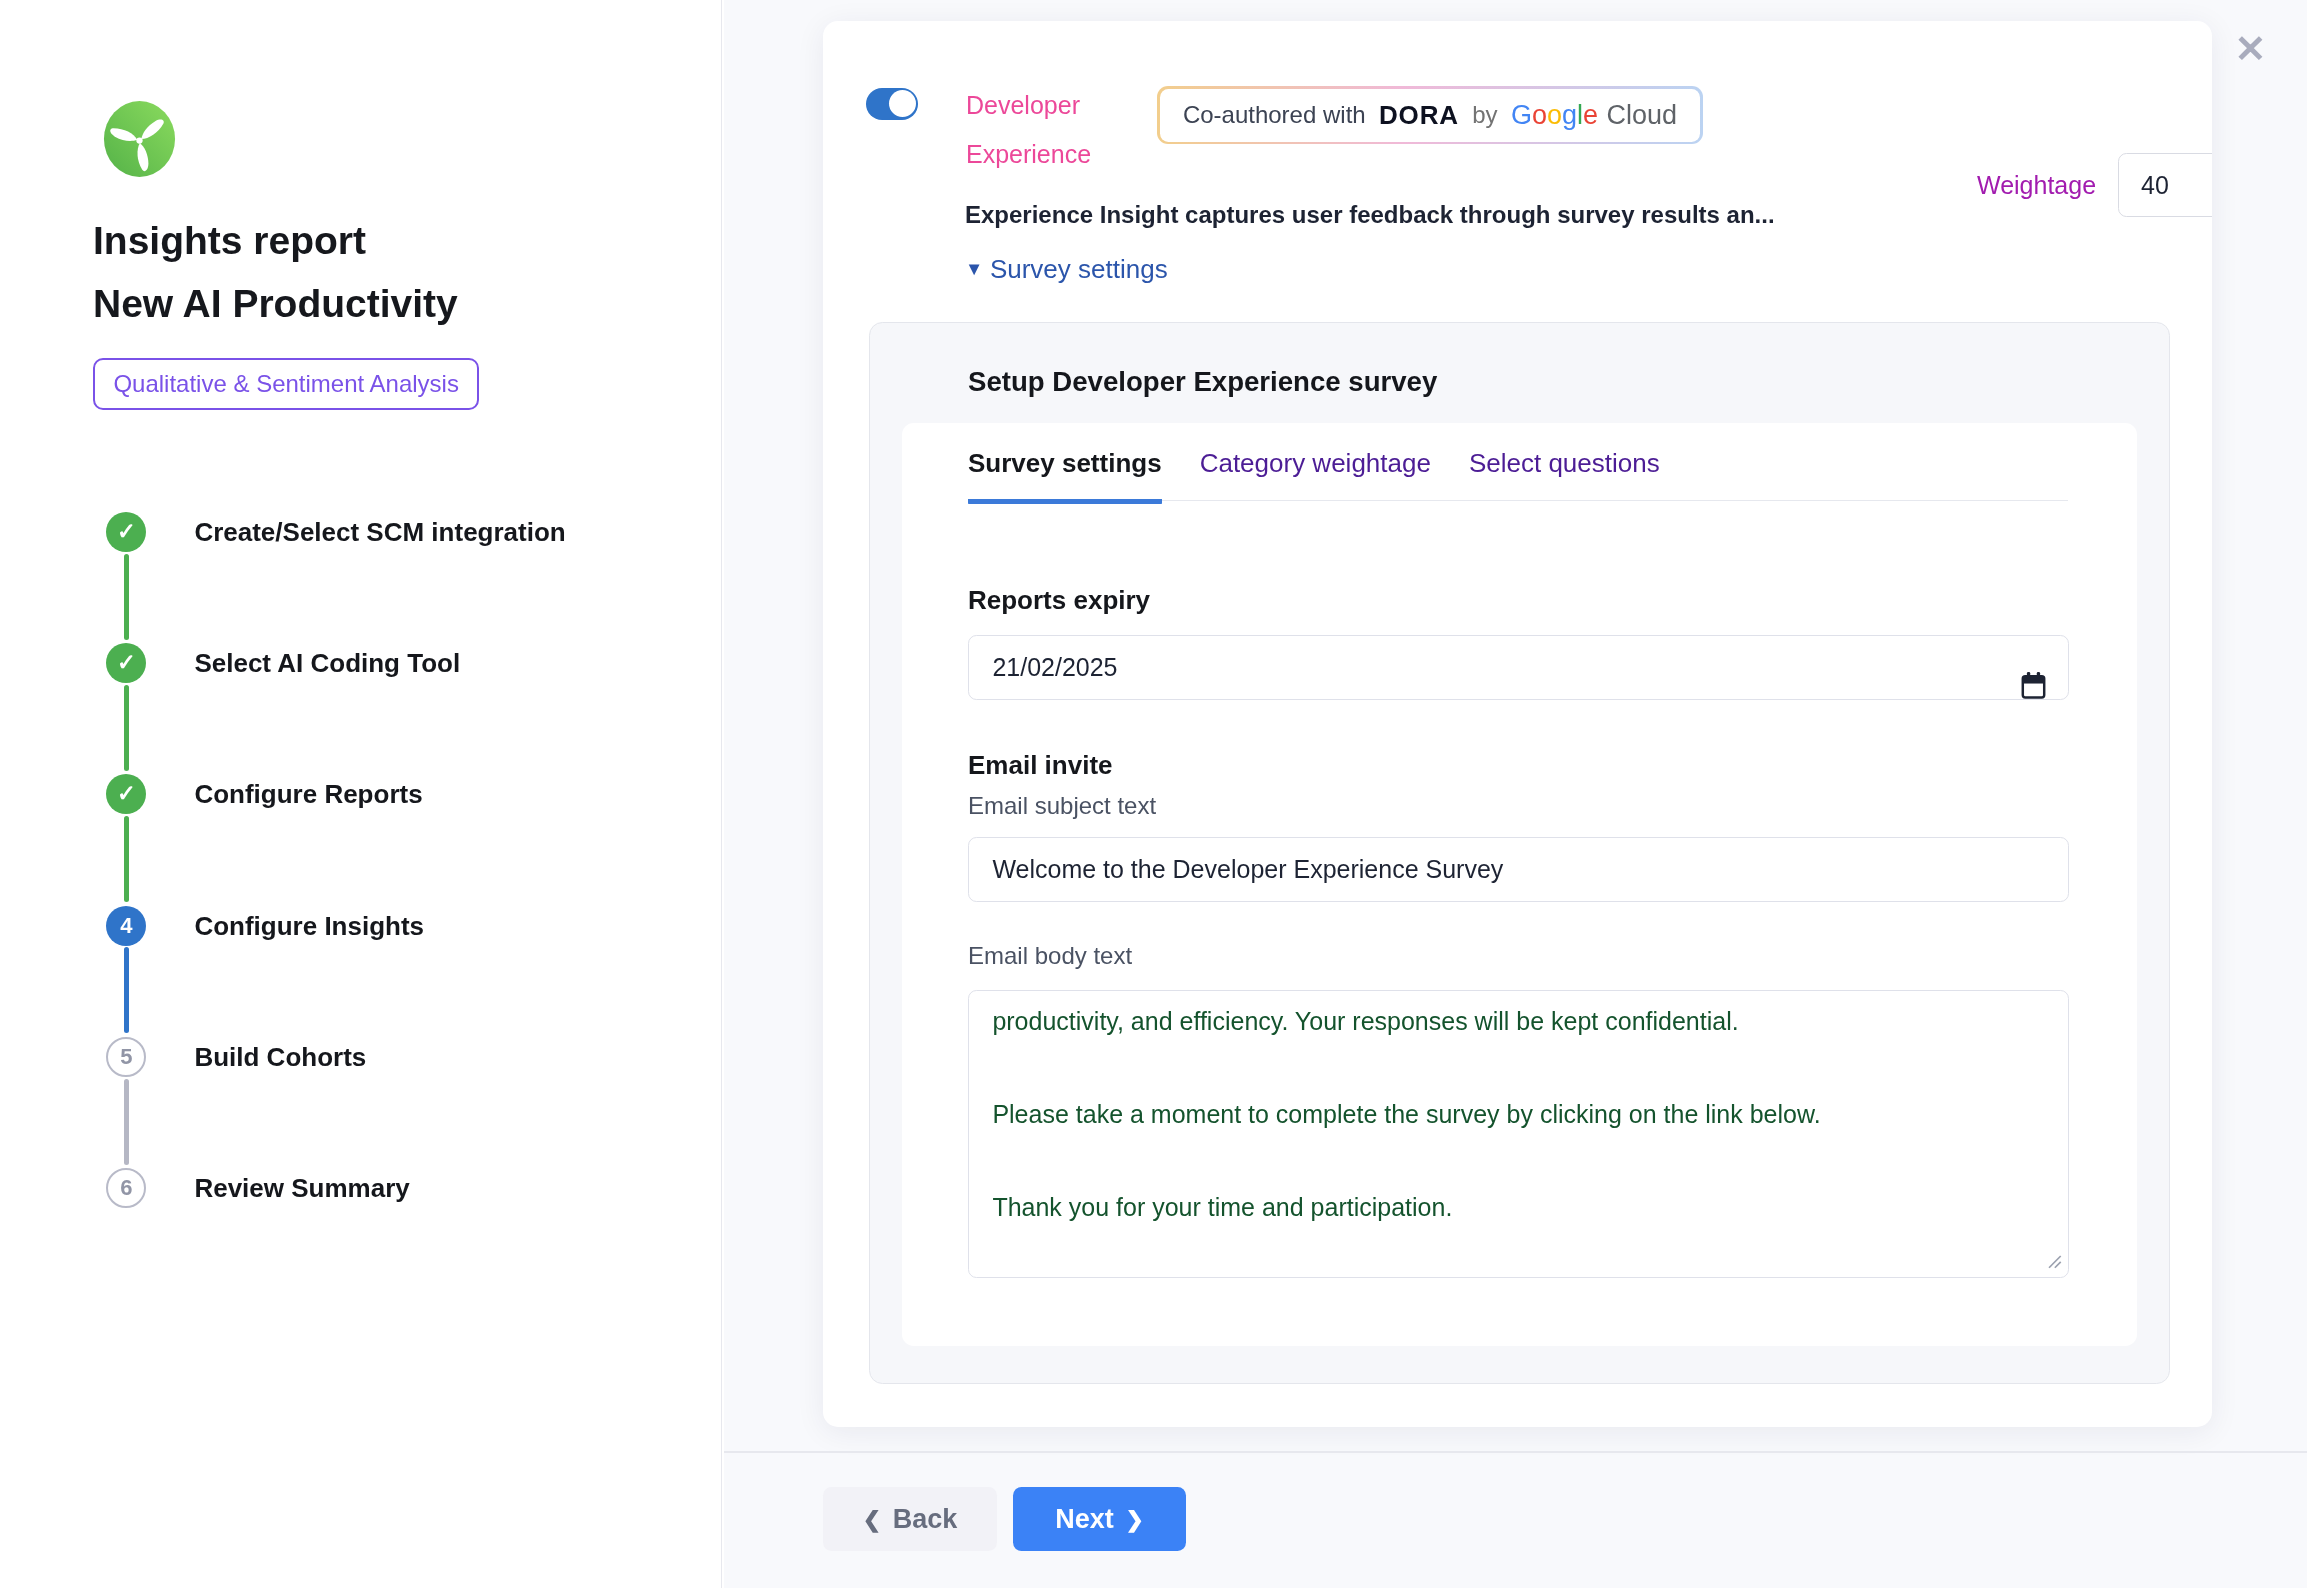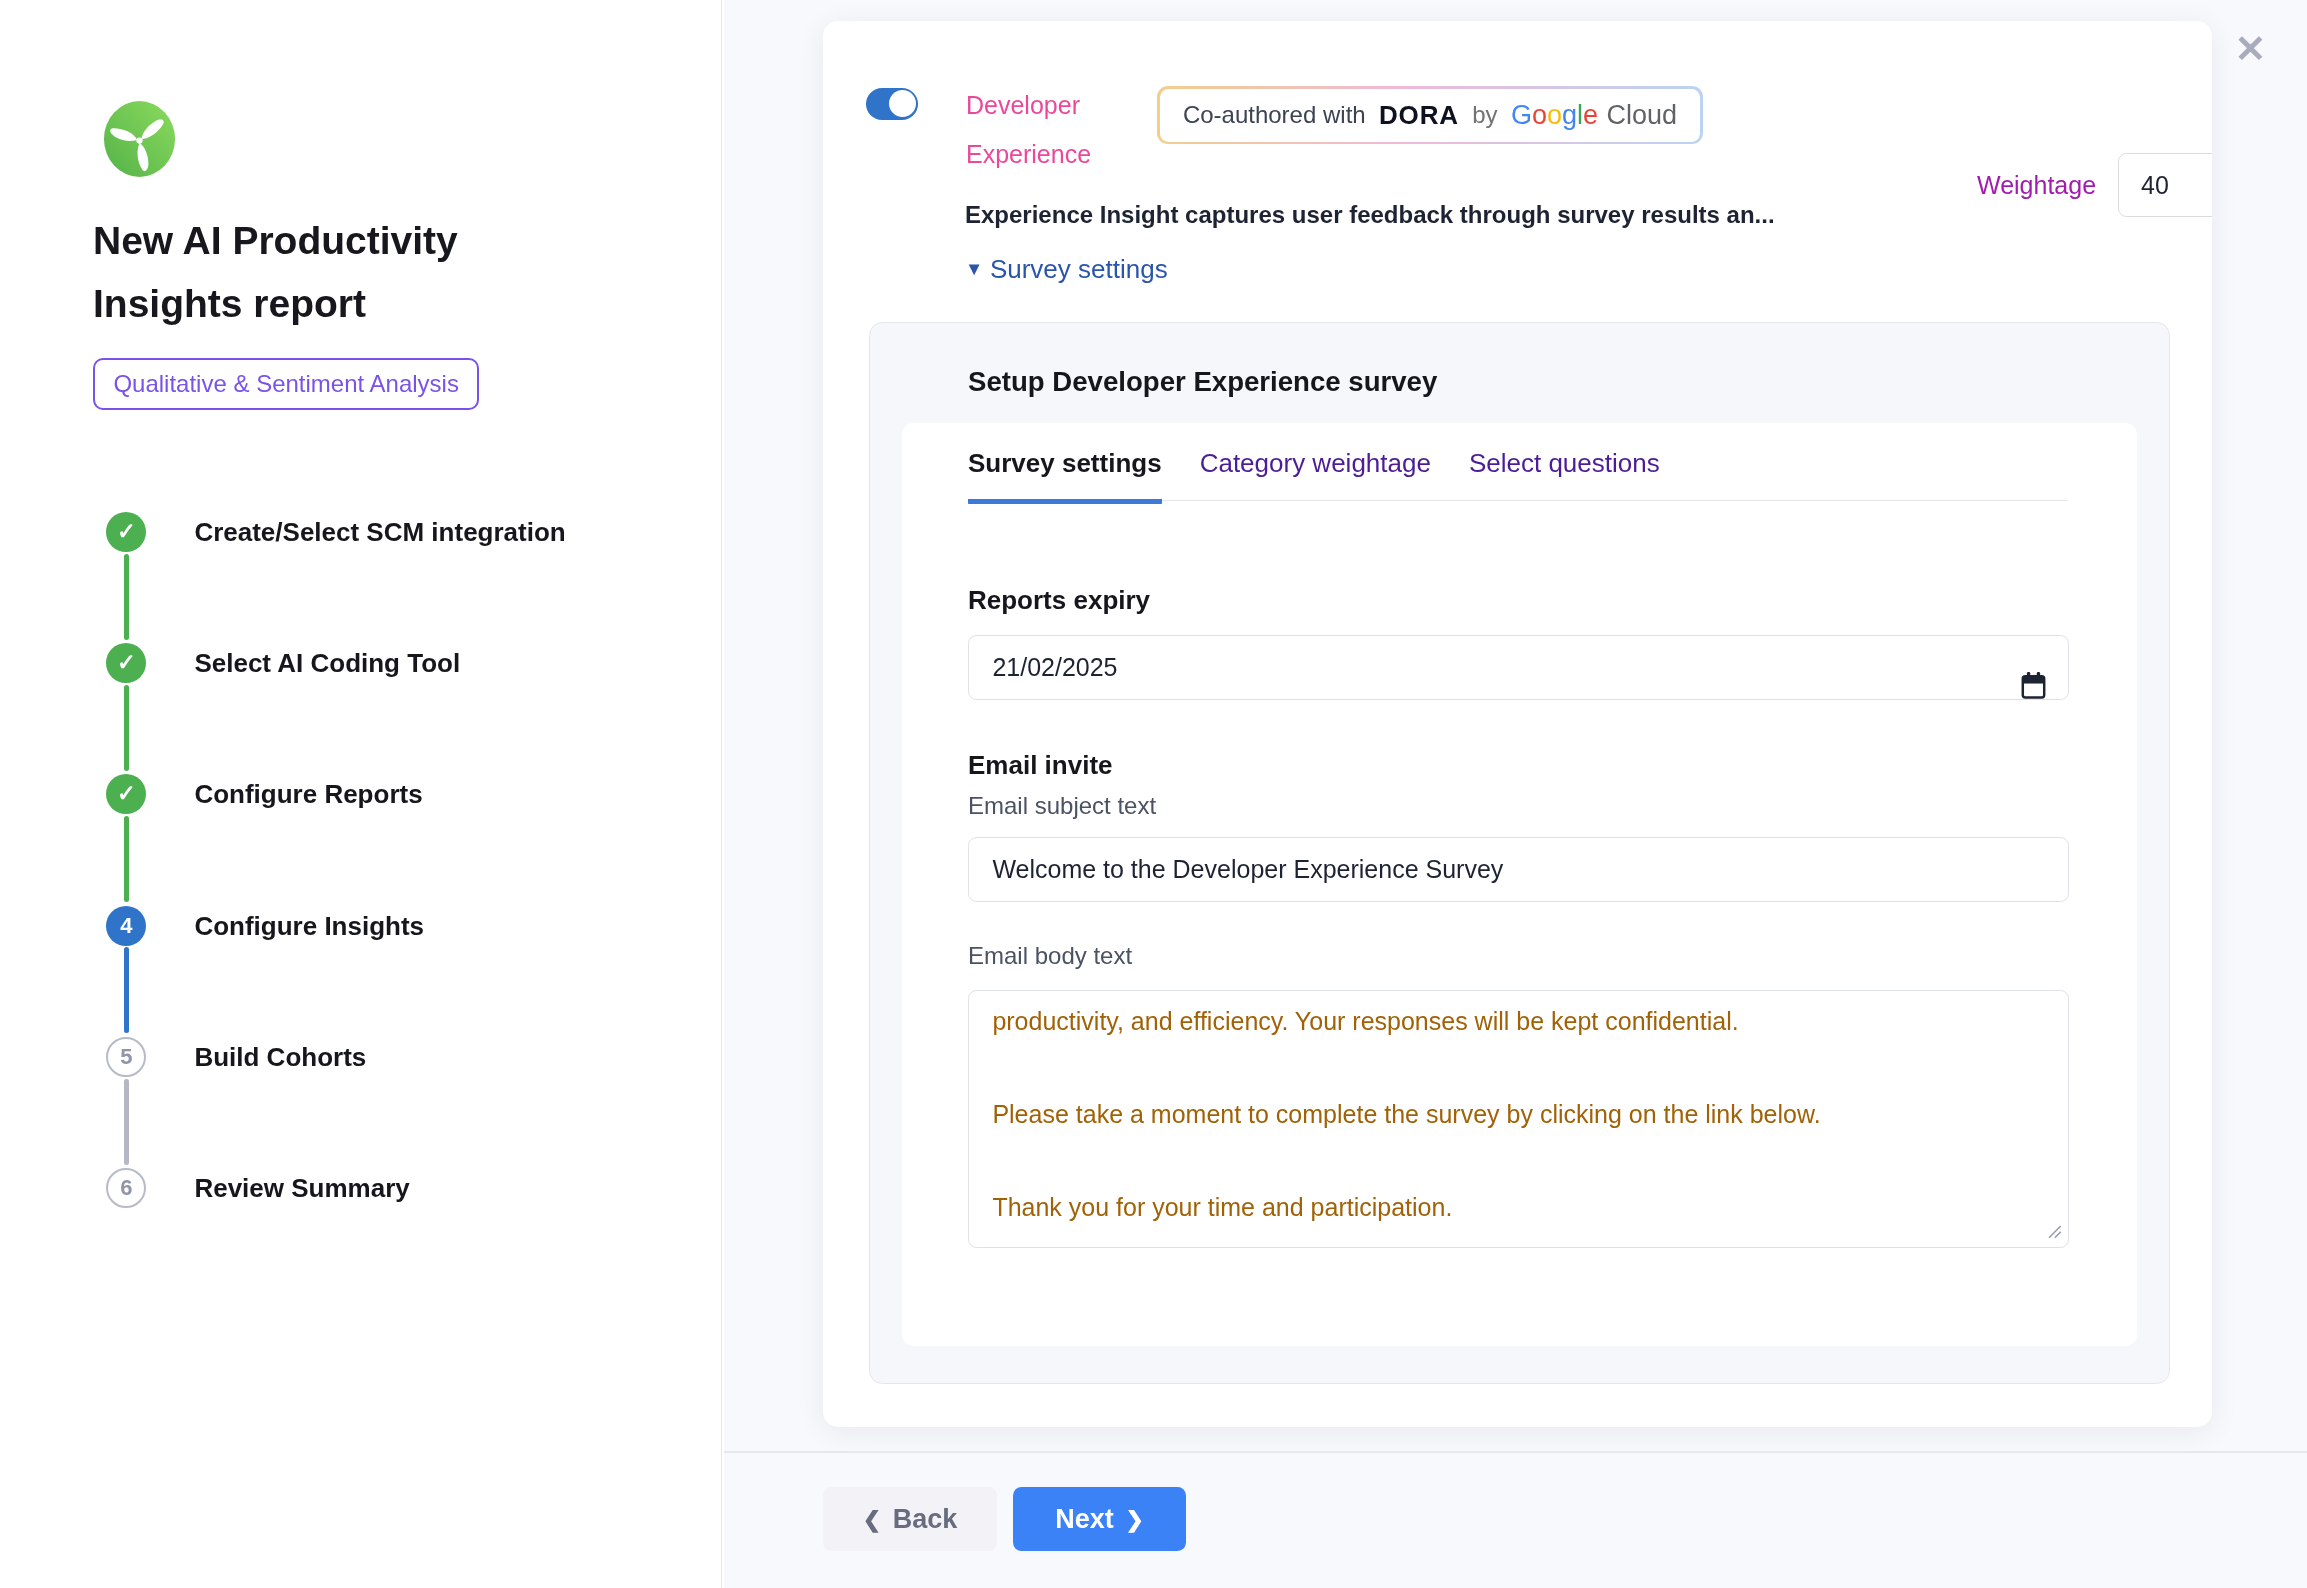--- a/index.html
+++ b/index.html
@@ -128,22 +128,22 @@
     border:1.7px solid #DFE1EA; border-radius:8.4px; background:#fff;
     font-size:25px; color:#1D2333; padding:0 23.4px;
     font-family:"Liberation Sans", sans-serif; display:block;
   }
   .date-wrap { position:relative; width:1101px; }
   .date-wrap .text-input { margin-top:18.4px; width:100%; padding-right:100px; }
   .cal-icon { position:absolute; right:22px; top:37px; }
 
   .body-wrap { position:relative; width:1101px; margin-top:13.4px; }
   .body-textarea {
-    width:100%; height:258px; border:1.7px solid #DFE1EA; border-radius:8.4px;
-    background:#fff; font-size:25px; line-height:1.86; color:#a16207;
+    width:100%; height:288px; border:1.7px solid #DFE1EA; border-radius:8.4px;
+    background:#fff; font-size:25px; line-height:1.86; color:#14532d;
     padding:6.7px 23.4px; resize:none; font-family:"Liberation Sans", sans-serif;
     overflow:hidden; display:block;margin-top:20px;
   }
   .resize-handle { position:absolute; right:6.7px; bottom:8.4px; }
 
   .footer-divider { position:absolute; left:0; top:1451px; width:1583px; height:1.7px; background:#E7E8EE; }
   .btn {
     position:absolute; top:1487px; height:64px; border:none; border-radius:8.4px;
     display:flex; align-items:center; justify-content:center; gap:11.7px;
     font-size:27px; font-weight:700; cursor:pointer;
@@ -171,22 +171,22 @@
         <g transform="translate(50,52)">
           <path transform="rotate(50)" d="M0,-3 C6,-10 8,-24 3,-37 C1,-41 -4,-40 -6,-31 C-8,-19 -5,-9 0,-3 Z"></path>
           <path transform="rotate(170)" d="M0,-3 C6,-10 8,-24 3,-37 C1,-41 -4,-40 -6,-31 C-8,-19 -5,-9 0,-3 Z"></path>
           <path transform="rotate(290)" d="M0,-3 C6,-10 8,-24 3,-37 C1,-41 -4,-40 -6,-31 C-8,-19 -5,-9 0,-3 Z"></path>
           <circle cx="0" cy="0" r="4"></circle>
         </g>
       </g>
     </svg>
 
     <div class="page-title">
+      <div>Insights report</div>
       <div>New AI Productivity</div>
-      <div>Insights report</div>
     </div>
 
     <div class="qual-badge">Qualitative &amp; Sentiment Analysis</div>
 
     <div class="stepper">
       <div class="connector c-green" style="top:42px"></div>
       <div class="connector c-green" style="top:173px"></div>
       <div class="connector c-green" style="top:304px"></div>
       <div class="connector c-blue" style="top:435px"></div>
       <div class="connector c-gray" style="top:567px"></div>

